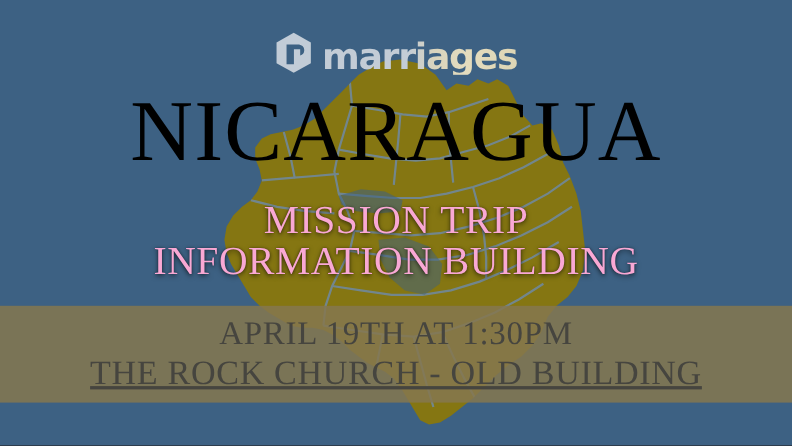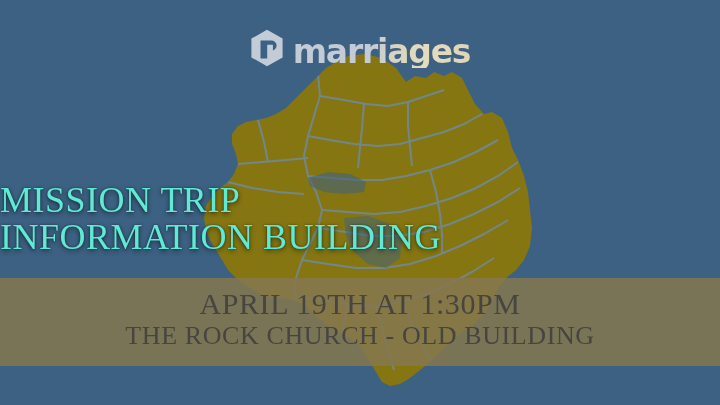--- a/index.html
+++ b/index.html
@@ -89,22 +89,22 @@
     font-weight: normal;
     font-family: "Liberation Serif", "DejaVu Serif", serif;
   }
 
   
   #subtitle {
     position: absolute;
     left: 0;
     top: 182px;
     width: 720px;
-    text-align: left;
-    color: #5eead4;
+    text-align: center;
+    color: #f9a8d4;
     font-size: 36px;
     line-height: 1.02;
     letter-spacing: 0.5px;
     text-shadow: 0 2px 5px rgba(0,0,0,0.55), 0 0 2px rgba(0,0,0,0.45);
   }
   #subtitle .ln { display: block; }
   #subtitle .ln2 { font-size: 36px; }
 
   
   #details {
@@ -112,21 +112,21 @@
     left: 0;
     top: 286px;
     width: 720px;
     text-align: center;
     color: #46453f;
     font-size: 30px;
     line-height: 1.18;
     letter-spacing: 0.6px;
   }
   #details .ln { display: block; }
-  #details .ln2 { font-size: 26px; }
+  #details .ln2 { font-size: 31px; text-decoration: underline; }
 </style>
 </head>
 <body>
 
 <div id="poster">
 
   <div id="map-layer">
     <svg viewBox="0 0 382 335" xmlns="http://www.w3.org/2000/svg">
       <defs>
         <clipPath id="mapclip">
@@ -183,20 +183,21 @@
 
   <div id="logo">
     <svg id="logo-mark" viewBox="0 0 34 38" xmlns="http://www.w3.org/2000/svg">
       <path d="M17 0.8 L32.6 9.6 L32.6 28.4 L17 37.2 L1.4 28.4 L1.4 9.6 Z" fill="#c2ccd7"></path>
       <path d="M10.5 29.5 L10.5 11.5 L20.5 11.5 C24.4 11.5 26.6 13.6 26.6 16.6
                C26.6 19.1 25.1 20.8 22.9 21.4 L22.9 15.8 L17.2 15.8 L17.2 29.5 Z" fill="#3d6183"></path>
     </svg>
     <span id="logo-word">marriages</span>
   </div>
 
+  <div id="headline">NICARAGUA</div>
 
   <div id="subtitle">
     <span class="ln ln1">MISSION TRIP</span>
     <span class="ln ln2">INFORMATION BUILDING</span>
   </div>
 
   <div id="details">
     <span class="ln ln1">APRIL 19TH AT 1:30PM</span>
     <span class="ln ln2">THE ROCK CHURCH - OLD BUILDING</span>
   </div>

